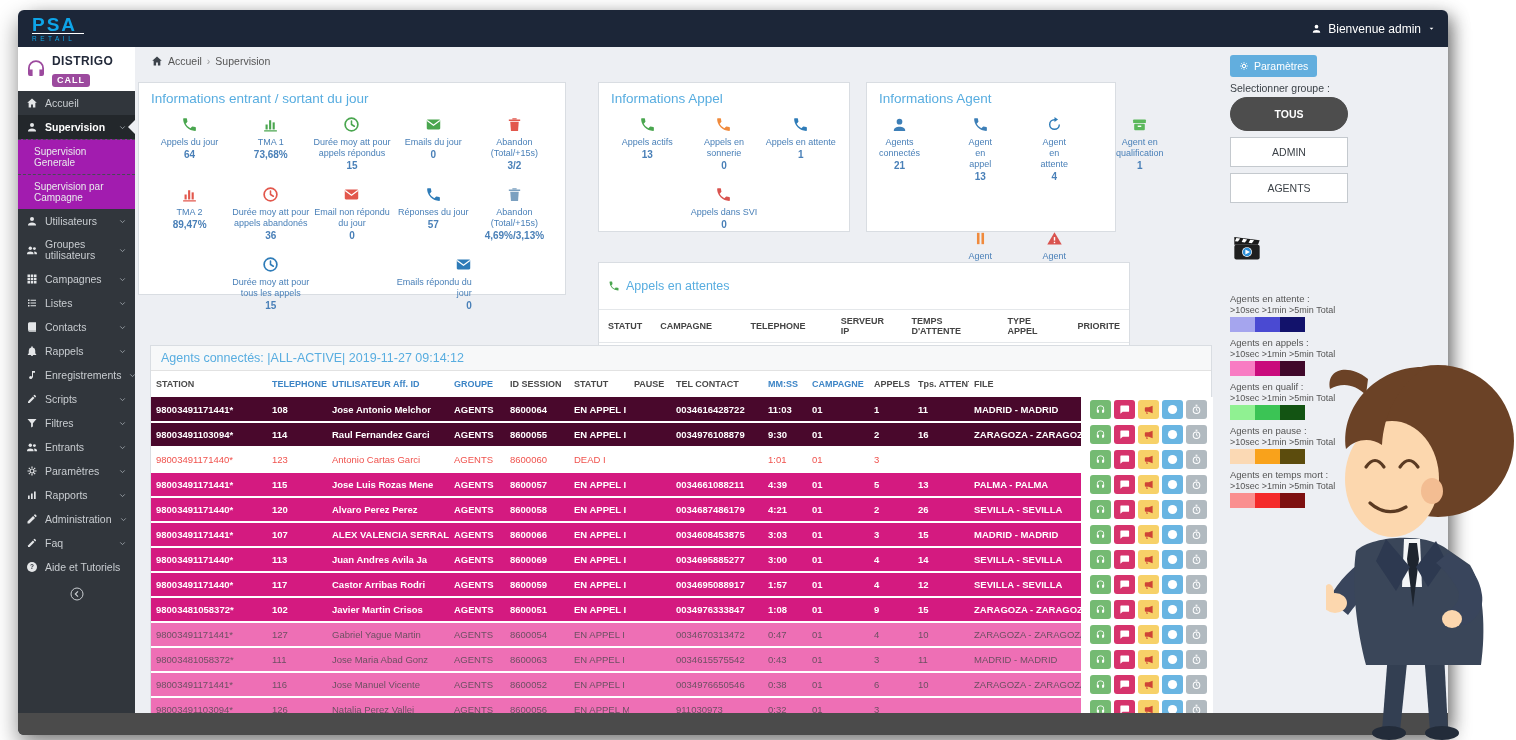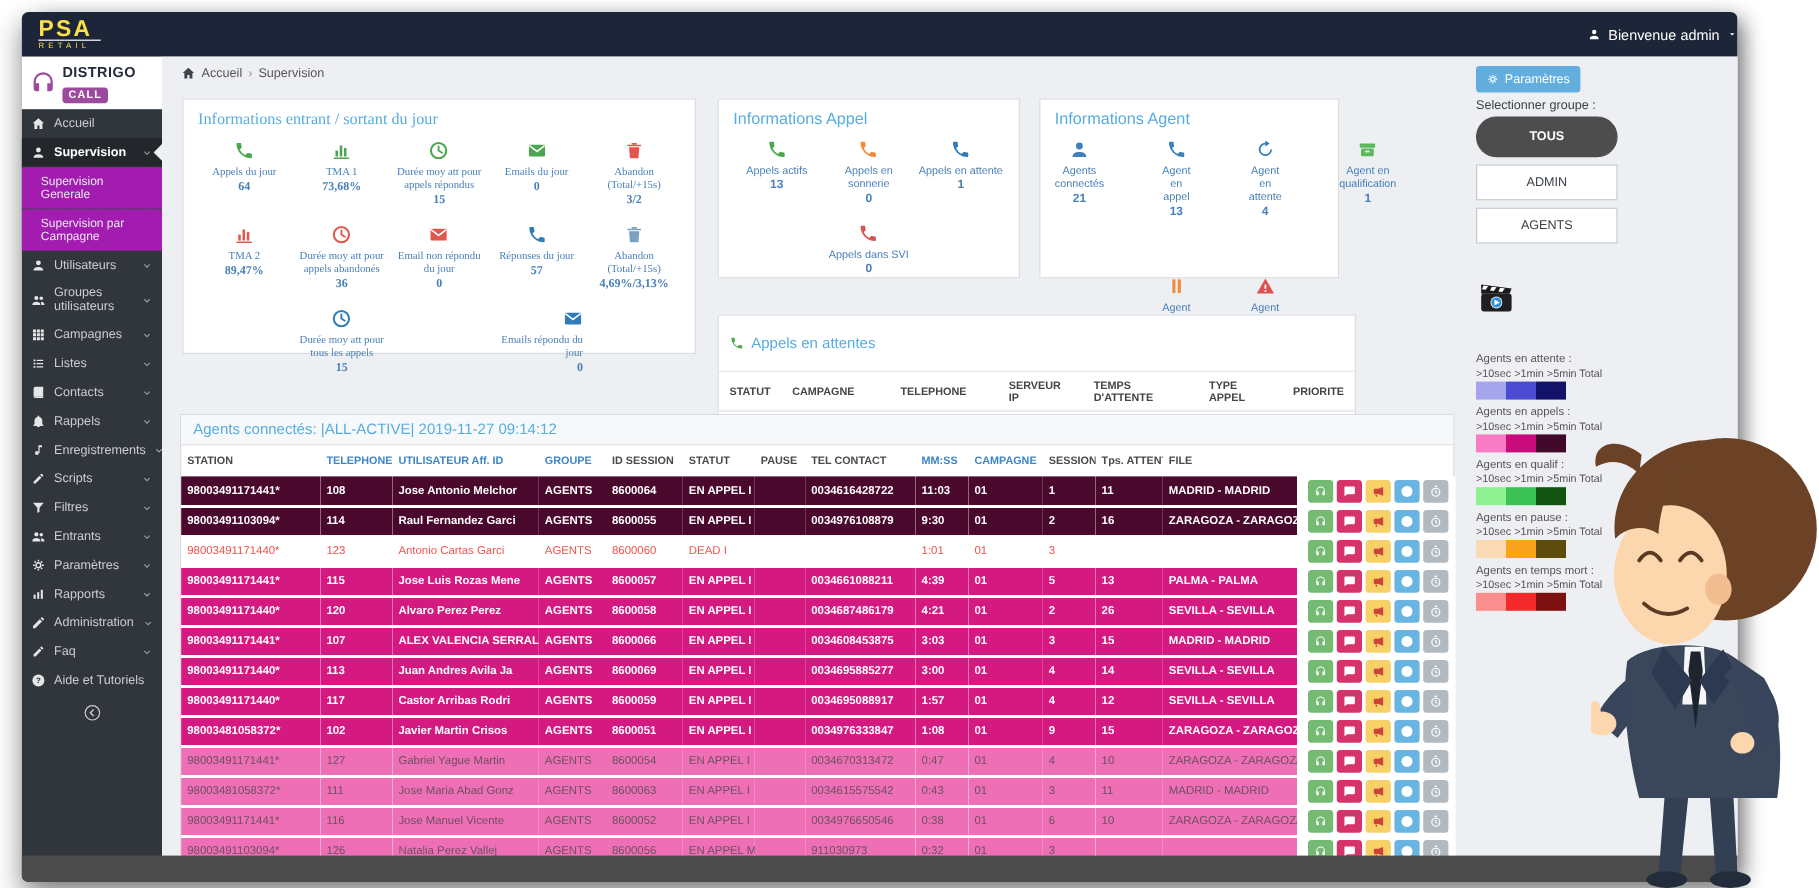--- a/index.html
+++ b/index.html
@@ -8,25 +8,25 @@
   body { position:relative; }
 
   
   .window { position:absolute; left:18px; top:10px; width:1430px; height:725px;
     border-radius:6px; overflow:hidden; background:#edeff3;
     box-shadow:0 10px 22px rgba(0,0,0,.45), 10px 0 16px -6px rgba(0,0,0,.35); }
 
   
   .topbar { position:absolute; left:0; top:0; right:0; height:37px; background:#1c2638;
     display:flex; align-items:center; z-index:6; }
-  .psa { width:117px; padding-left:14px; color:#fde047; }
+  .psa { width:117px; padding-left:14px; color:#0ea5e9; }
   .psa .p1 { font-size:19px; font-weight:bold; letter-spacing:2px; line-height:17px; }
   .psa .p2 { font-size:6.5px; letter-spacing:3.5px; border-top:1.5px solid #fff; width:52px;
     padding-top:1px; }
-  .welcome { margin-left:auto; padding-right:0; color:#fff; font-size:12px;
+  .welcome { margin-left:auto; padding-right:12px; color:#fff; font-size:12px;
     display:flex; align-items:center; gap:6px; cursor:pointer; }
   .welcome .ic { width:11px; height:11px; }
   .welcome .caret { width:9px; height:9px; }
 
   
   .sidebar { position:absolute; left:0; top:37px; bottom:0; width:117px; background:#31363c;
     z-index:5; }
   .slogo { background:#fff; height:44px; display:flex; align-items:center; padding:4px 6px; gap:4px; }
   .slogo .hs { width:24px; height:24px; color:#9c4a9e; flex:0 0 auto; }
   .slogo .t1 { font-size:12px; font-weight:bold; color:#232a3a; letter-spacing:.4px; line-height:12px; }
@@ -49,21 +49,21 @@
   
   .main { position:absolute; left:117px; top:37px; right:0; bottom:0; background:#edeff3; z-index:1; }
   .crumb { position:absolute; left:16px; top:8px; display:flex; align-items:center; gap:5px;
     font-size:10.5px; color:#555; }
   .crumb .ic { width:12px; height:12px; color:#3d434b; }
   .crumb .lnk { cursor:pointer; }
   .crumb .sep { color:#999; }
 
   .panel { position:absolute; background:#fff; border:1px solid #d9dde2; padding:8px 12px; }
   .ptitle { font-size:13.5px; color:#58ade0; margin-bottom:10px; }
-  #panel-inout { left:17px; top:35px; width:428px; height:213px;font-family:Liberation Serif, serif; }
+  #panel-inout { left:3px; top:35px; width:428px; height:213px; }
   #panel-appel { left:463px; top:35px; width:252px; height:150px; }
   #panel-agent { left:731px; top:35px; width:250px; height:150px; }
   .stats { display:grid; row-gap:15px; column-gap:4px; }
   #panel-inout .stats { grid-template-columns:repeat(5,1fr); }
   #panel-appel .stats { grid-template-columns:repeat(3,1fr); }
   #panel-agent .stats { grid-template-columns:repeat(4,1fr);gap:48px; }
   .stat { text-align:center; }
   .stat .stic { height:18px; margin-bottom:3px; }
   .stat .stic .ic { width:17px; height:17px; }
   .stat .stlb { font-size:9px; color:#4a80b8; line-height:11px; }
@@ -680,21 +680,21 @@
               <th>STATION</th>
               <th class="srt">TELEPHONE</th>
               <th class="srt">UTILISATEUR Aff. ID</th>
               <th class="srt">GROUPE</th>
               <th>ID SESSION</th>
               <th>STATUT</th>
               <th>PAUSE</th>
               <th>TEL CONTACT</th>
               <th class="srt">MM:SS</th>
               <th class="srt">CAMPAGNE</th>
-              <th>SESSION</th>
+              <th>APPELS</th>
               <th>Tps. ATTENTE</th>
               <th>FILE</th>
               <th></th>
             </tr>
           </thead>
         <tbody id="abody">
             <tr class="t3">
               <td class="band">98003491171441*</td>
               <td class="band">108</td>
               <td class="band">Jose Antonio Melchor</td>

